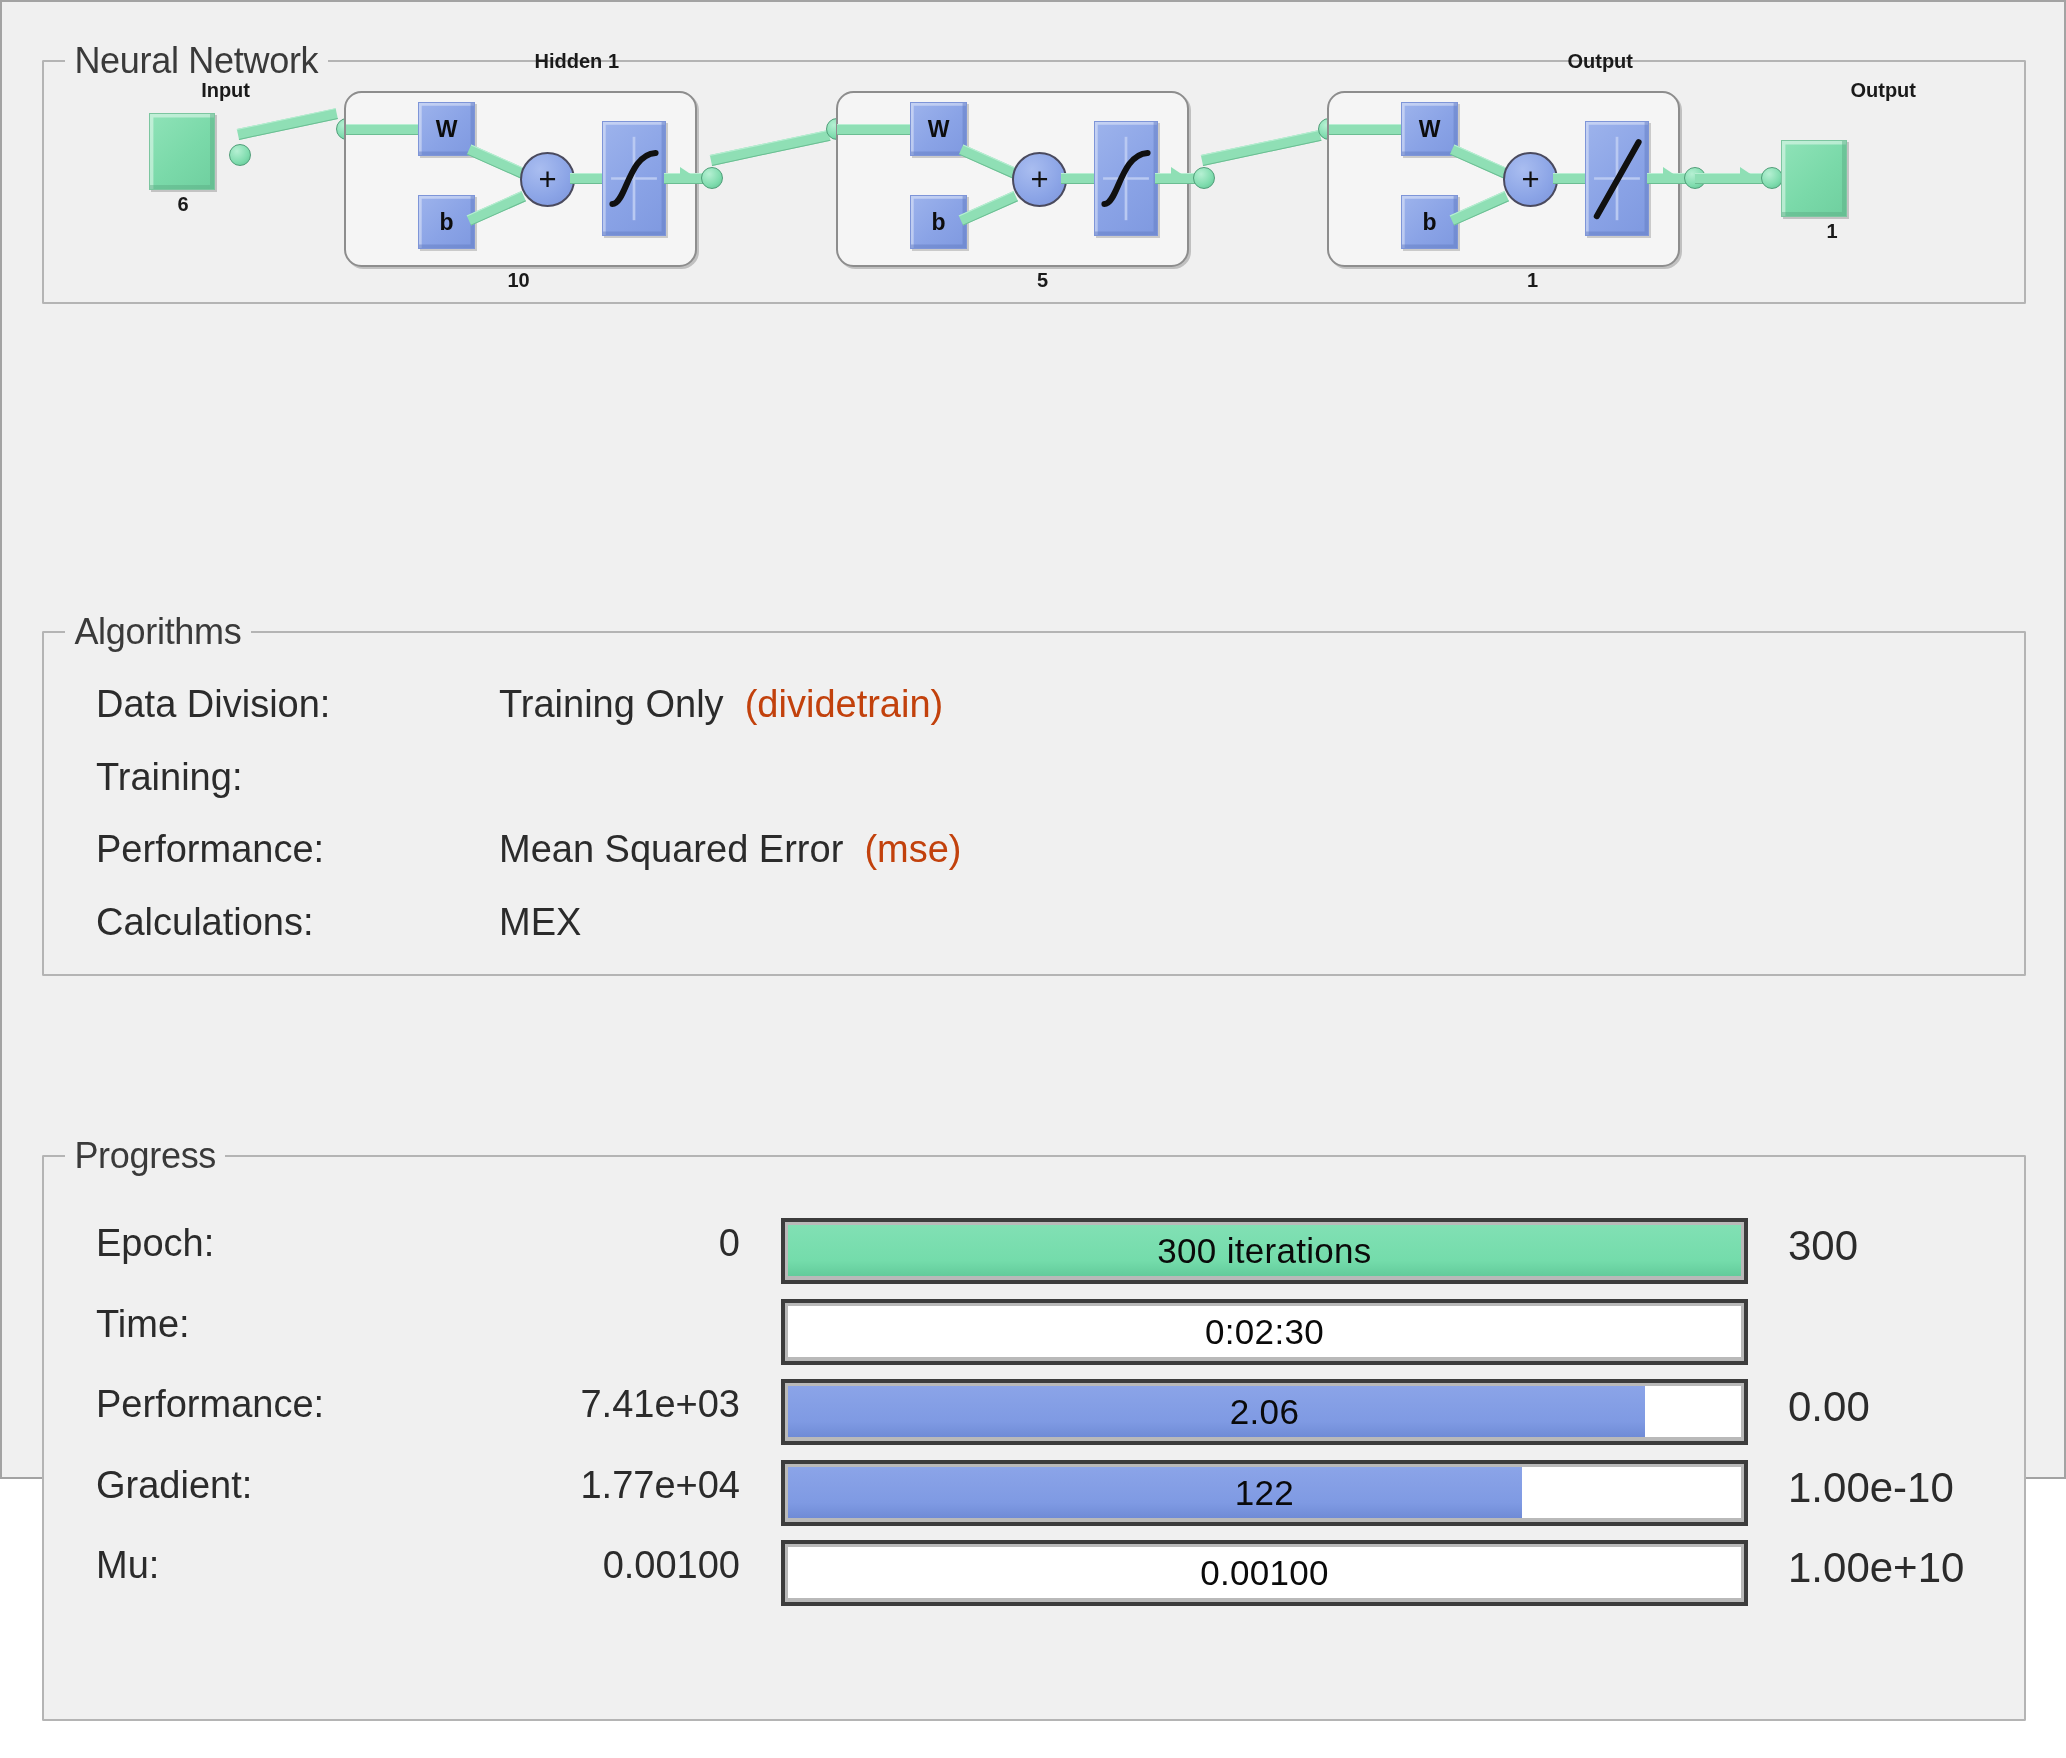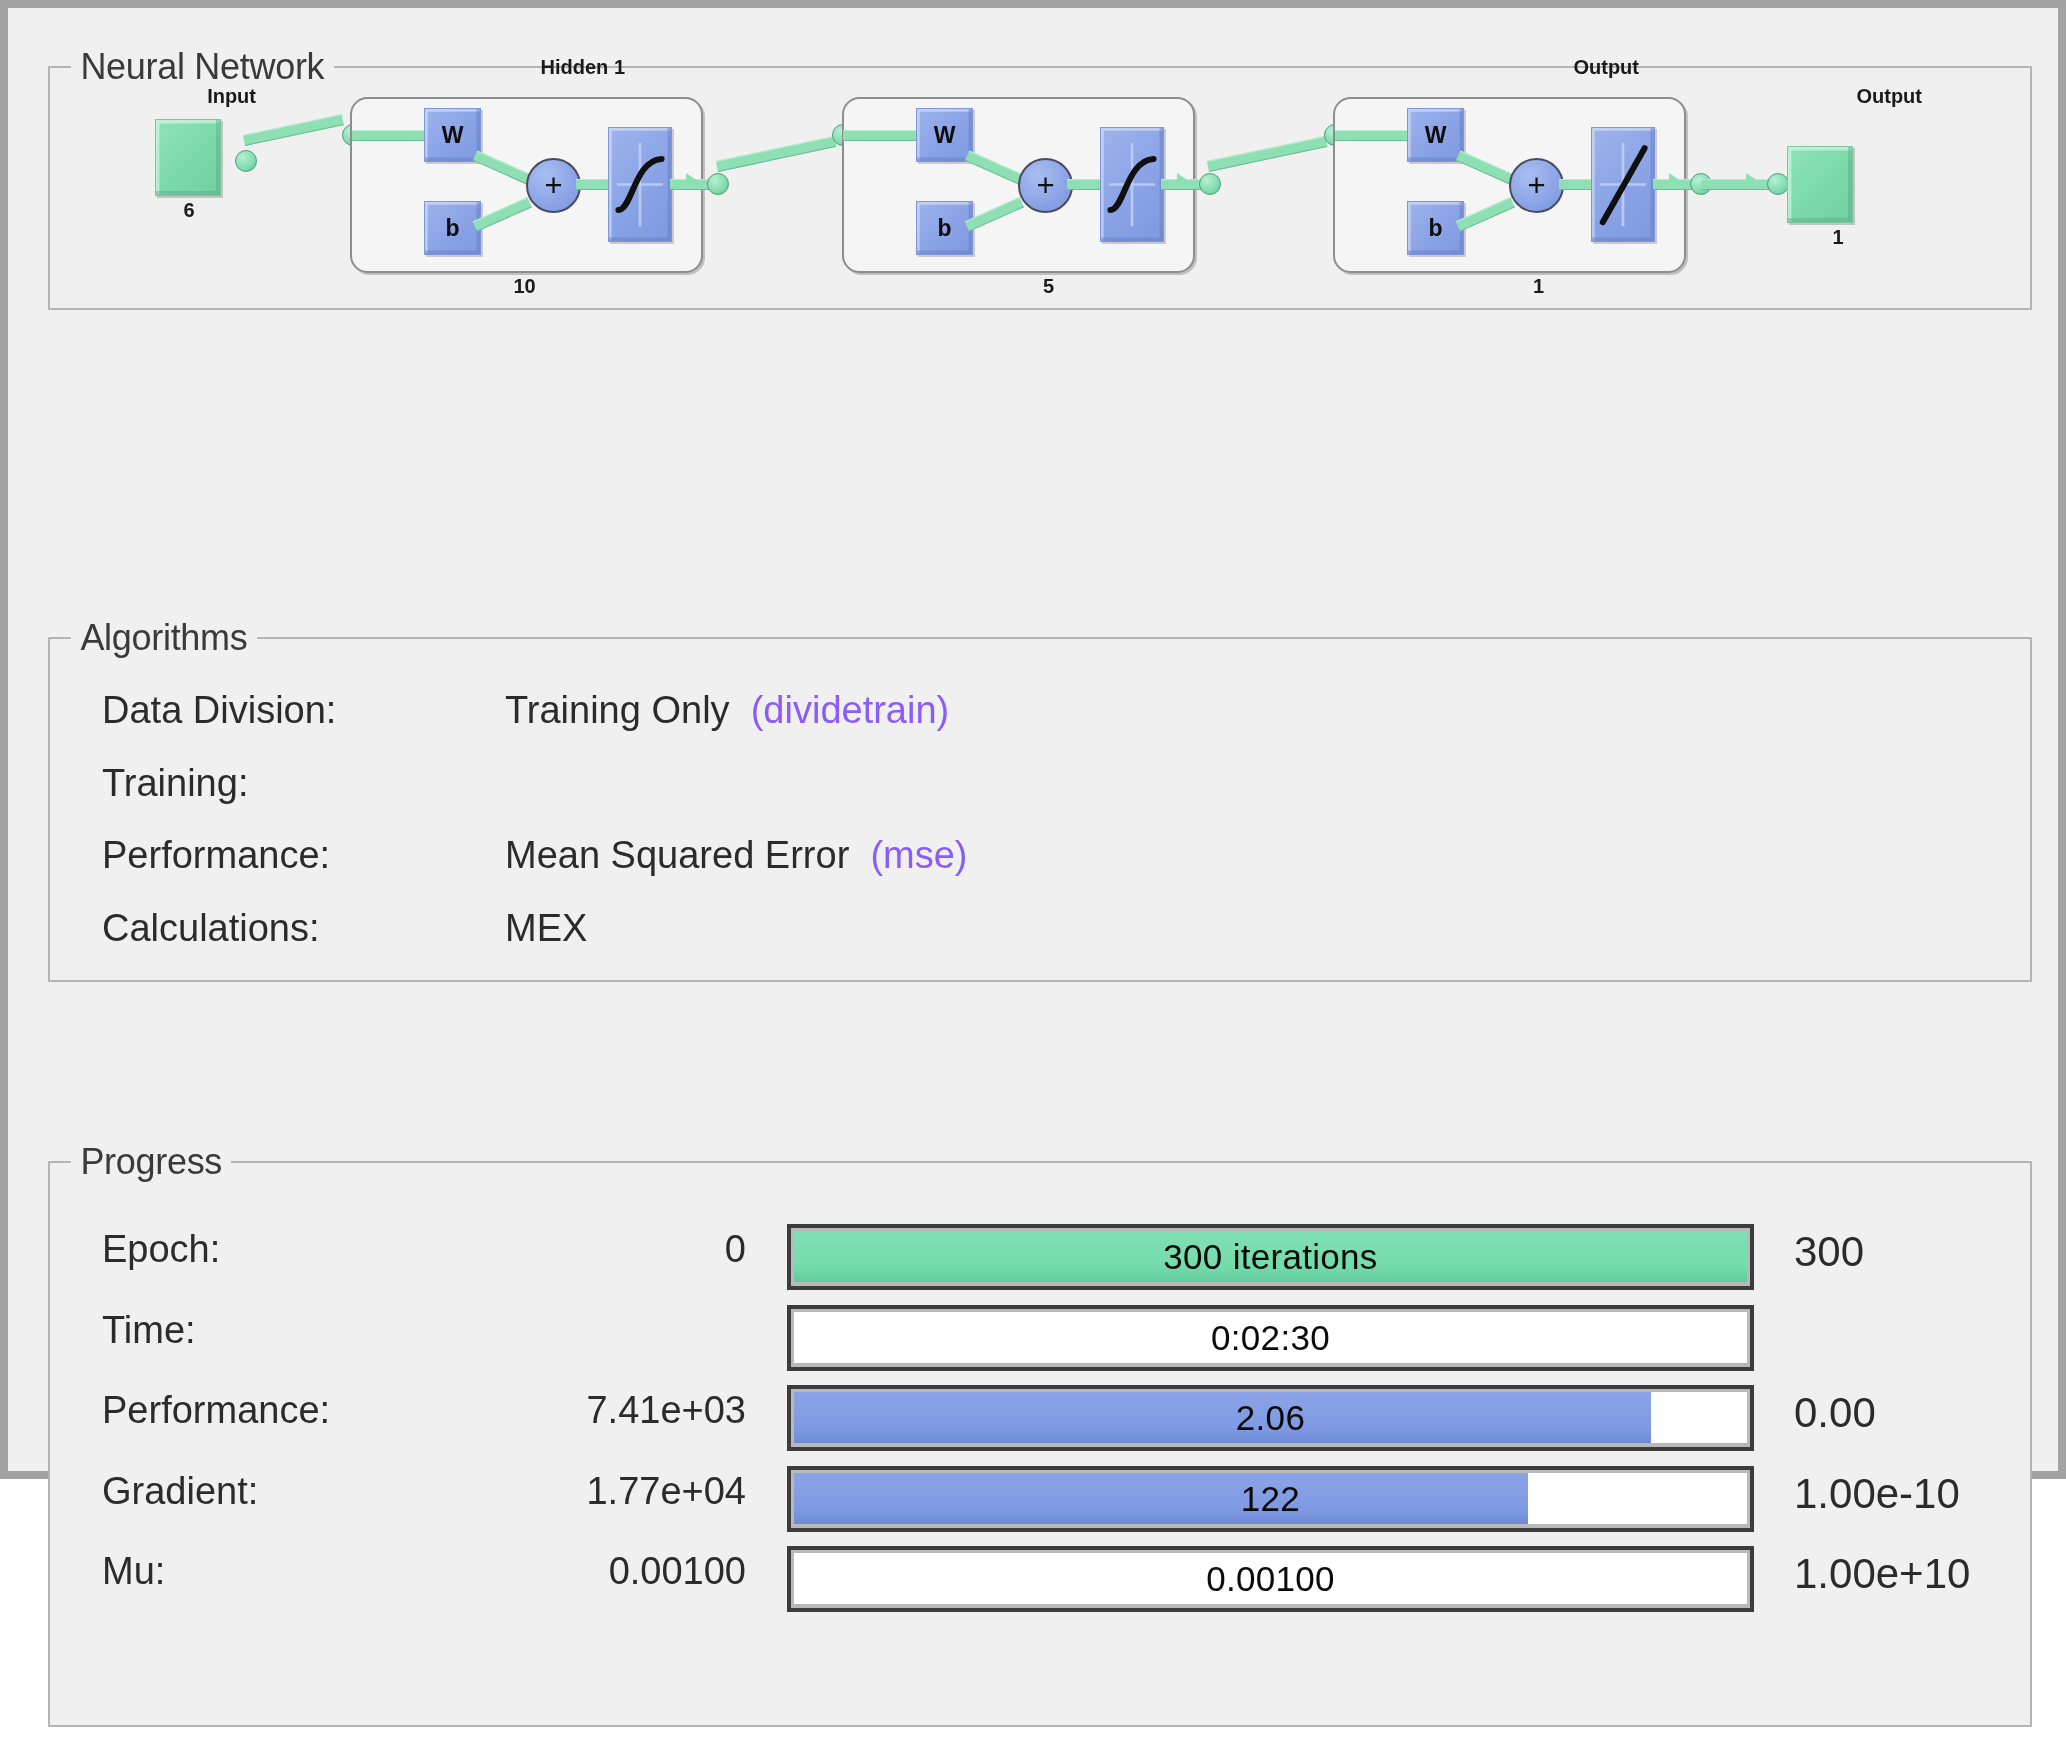--- a/index.html
+++ b/index.html
@@ -5,21 +5,21 @@
   html,body{margin:0;padding:0;}
   body{
     width:2066px;height:1759px;
     background:#ffffff;
     font-family:"Liberation Sans", sans-serif;
     -webkit-font-smoothing:antialiased;
   }
   .window{
     position:absolute;left:0;top:0;width:2066px;height:1479px;
     background:#f0f0f0;
-    border:8px solid #a3a3a3;
+    border:2px solid #a3a3a3;
     box-sizing:border-box;
     padding:16px;
   }
   
   .group{position:absolute;box-sizing:border-box;}
   .group-frame{
     position:absolute;left:0;right:0;top:17.5px;bottom:0;
     border:2px solid #b4b4b4;
     border-radius:1.3px;
     background:#f0f0f0;
@@ -104,21 +104,21 @@
   #alg-group{left:40px;top:611px;width:1984px;height:363px;}
   .alg-row{position:absolute;left:54px;right:0;height:58px;white-space:nowrap;}
   .alg-label{
     position:absolute;left:0;top:0;width:389px;
     font-size:38px;color:#2b2b2b;
   }
   .alg-value{
     position:absolute;left:403px;top:0;
     font-size:38px;color:#2b2b2b;
   }
-  .alg-paren{color:#8b5cf6;}
+  .alg-paren{color:#c2410c;}
 
   
   #prog-group{left:40px;top:1135px;width:1984px;height:584px;}
   .prog-row{position:absolute;left:0;right:0;height:79px;}
   .prog-label{
     position:absolute;left:54px;top:4px;width:403px;
     font-size:38px;color:#2b2b2b;white-space:nowrap;
   }
   .prog-left{
     position:absolute;left:389px;top:4px;width:309px;

